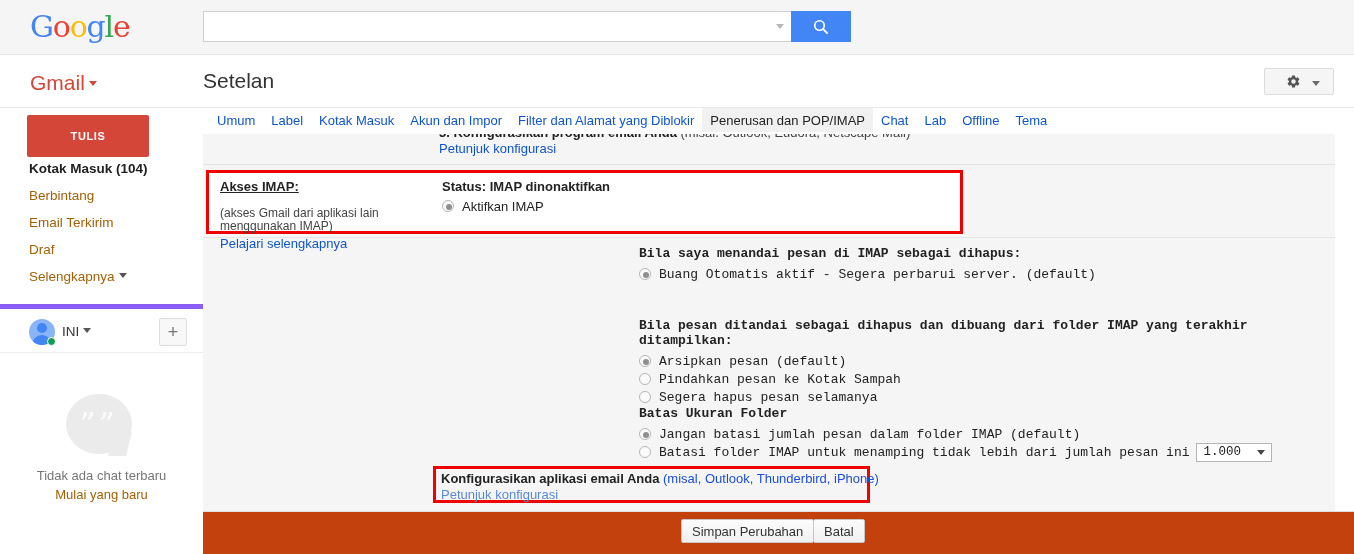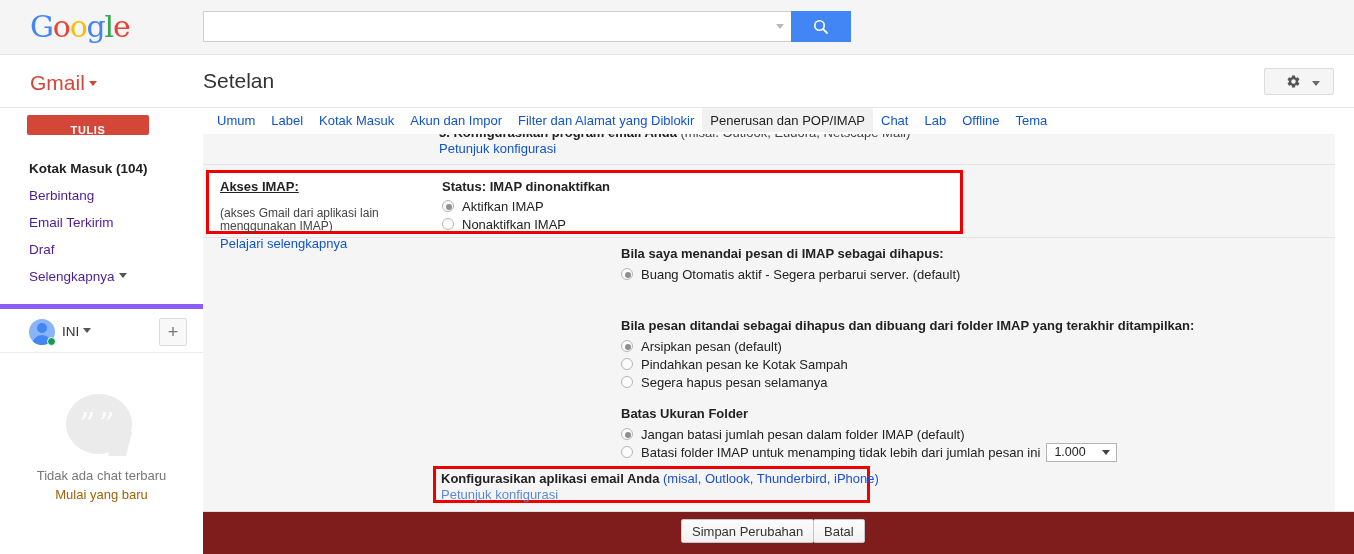--- a/index.html
+++ b/index.html
@@ -109,35 +109,35 @@
   }
 
   
   .sidebar {
     position: absolute; left: 0; top: 108px;
     width: 203px; height: 446px;
     background: #fff;
   }
   .compose {
     position: absolute; left: 27px; top: 7px;
-    width: 122px; height: 20px;
+    width: 122px; height: 42px;
     background: #d44638;
     color: #fff;
     font-size: 11px; font-weight: bold;
     letter-spacing: 0.6px;
     text-align: center; line-height: 28px;
     border: none; border-radius: 2px;
     cursor: pointer;
     font-family: "Liberation Sans", sans-serif;
   }
   .navlist { position: absolute; left: 0; top: 47px; width: 203px; }
   .navitem {
     height: 27px; line-height: 27px;
     padding-left: 29px;
-    font-size: 13.5px; color: #4c1d95;
+    font-size: 13.5px; color: #a16207;
     cursor: pointer;
     white-space: nowrap;
     font-family: "Liberation Sans", sans-serif;
   }
   .navitem.active { font-weight: bold; color: #222; }
   .navcaret {
     display: inline-block;
     width: 0; height: 0; margin-left: 4px;
     vertical-align: 3px;
     border-left: 4px solid transparent;
@@ -304,21 +304,21 @@
     position: relative;
   }
   .radio.on::after {
     content: "";
     position: absolute; left: 3px; top: 3px;
     width: 6px; height: 6px; border-radius: 50%;
     background: #8f8f8f;
   }
 
   .group {
-    position: absolute; left: 418px;
+    position: absolute; left: 436px; font-family: Liberation Mono, monospace;
   }
   .group-title { font-size: 13px; font-weight: bold; color: #222; margin-bottom: 4px; }
 
   .inline-dd {
     display: inline-flex; align-items: center;
     margin-left: 6px;
     height: 19px;
     padding: 0 6px 0 7px;
     border: 1px solid #b5b5b5;
     background: #fff;
@@ -348,21 +348,21 @@
   .rb2-title .norm { font-weight: normal; color: #1d4ed8; }
   .rb2-link {
     position: absolute; left: 5px; top: 18px;
     font-size: 13px; color: #5a8ad6; cursor: pointer;
   }
 
   
   .footer {
     position: absolute; left: 203px; top: 511px;
     width: 1151px; height: 43px;
-    background: #7f1d1d;
+    background: #c2410c;
     border-top: 1px solid #e0e0e0;
   }
   .btn {
     position: absolute; top: 7px;
     height: 24px;
     background: linear-gradient(#fcfcfc, #f1f1f1);
     border: 1px solid #c6c6c6;
     border-radius: 2px;
     font-size: 13px; color: #333;
     cursor: pointer;
@@ -466,24 +466,20 @@
         <div class="lbl-title">Akses IMAP:</div>
         <div class="lbl-sub">(akses Gmail dari aplikasi lain menggunakan IMAP)</div>
         <div class="lbl-link">Pelajari selengkapnya</div>
       </div>
       <div class="opt-col">
         <div class="opt-head">Status: IMAP dinonaktifkan</div>
         <div class="radio-row">
           <span class="radio on"></span>
           <span>Aktifkan IMAP</span>
         </div>
-        <div class="radio-row">
-          <span class="radio"></span>
-          <span>Nonaktifkan IMAP</span>
-        </div>
       </div>
     </div>
 
     <div class="rowline" style="top:103px"></div>
 
     <div class="group" style="top:112px">
       <div class="group-title">Bila saya menandai pesan di IMAP sebagai dihapus:</div>
       <div class="radio-row">
         <span class="radio on"></span>
         <span>Buang Otomatis aktif - Segera perbarui server. (default)</span>

